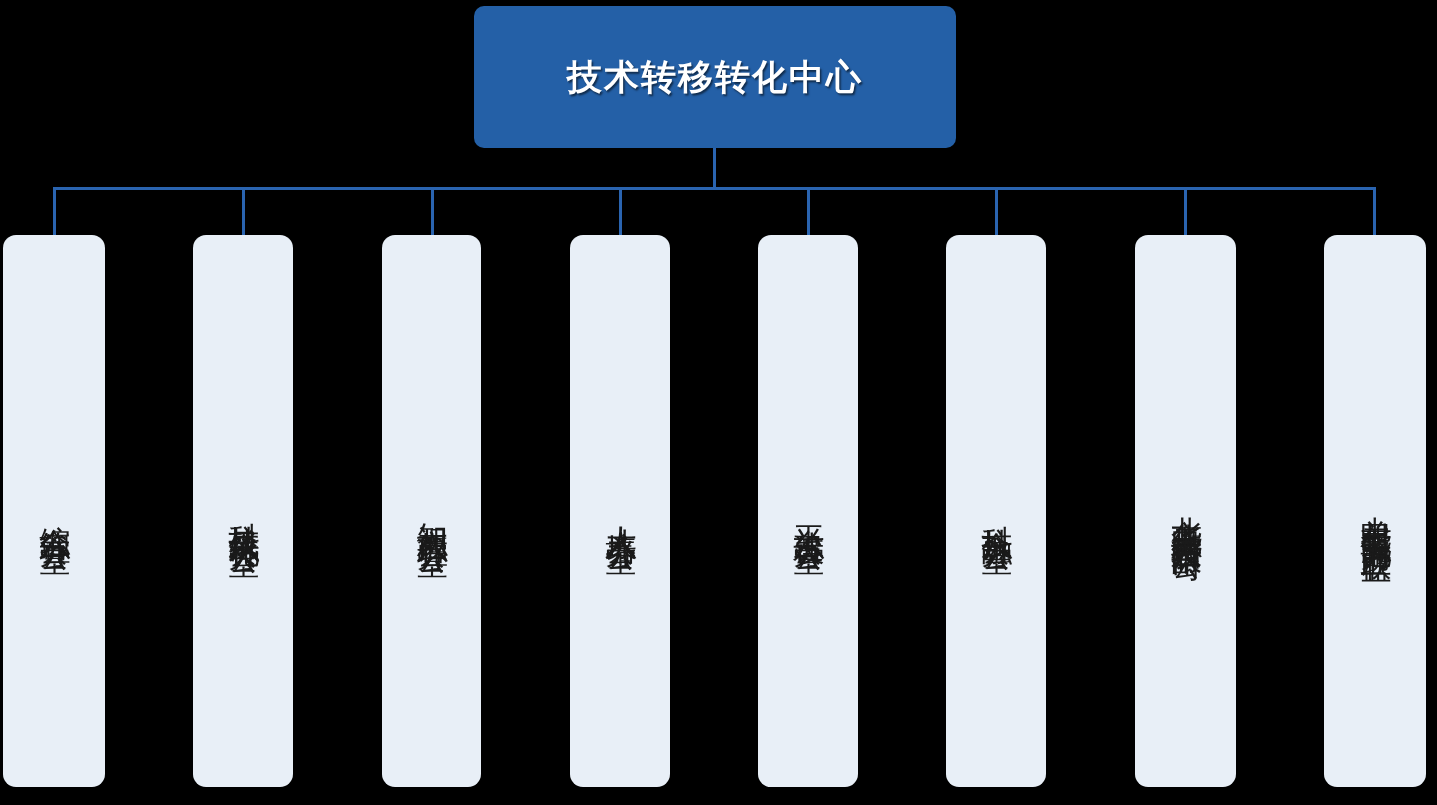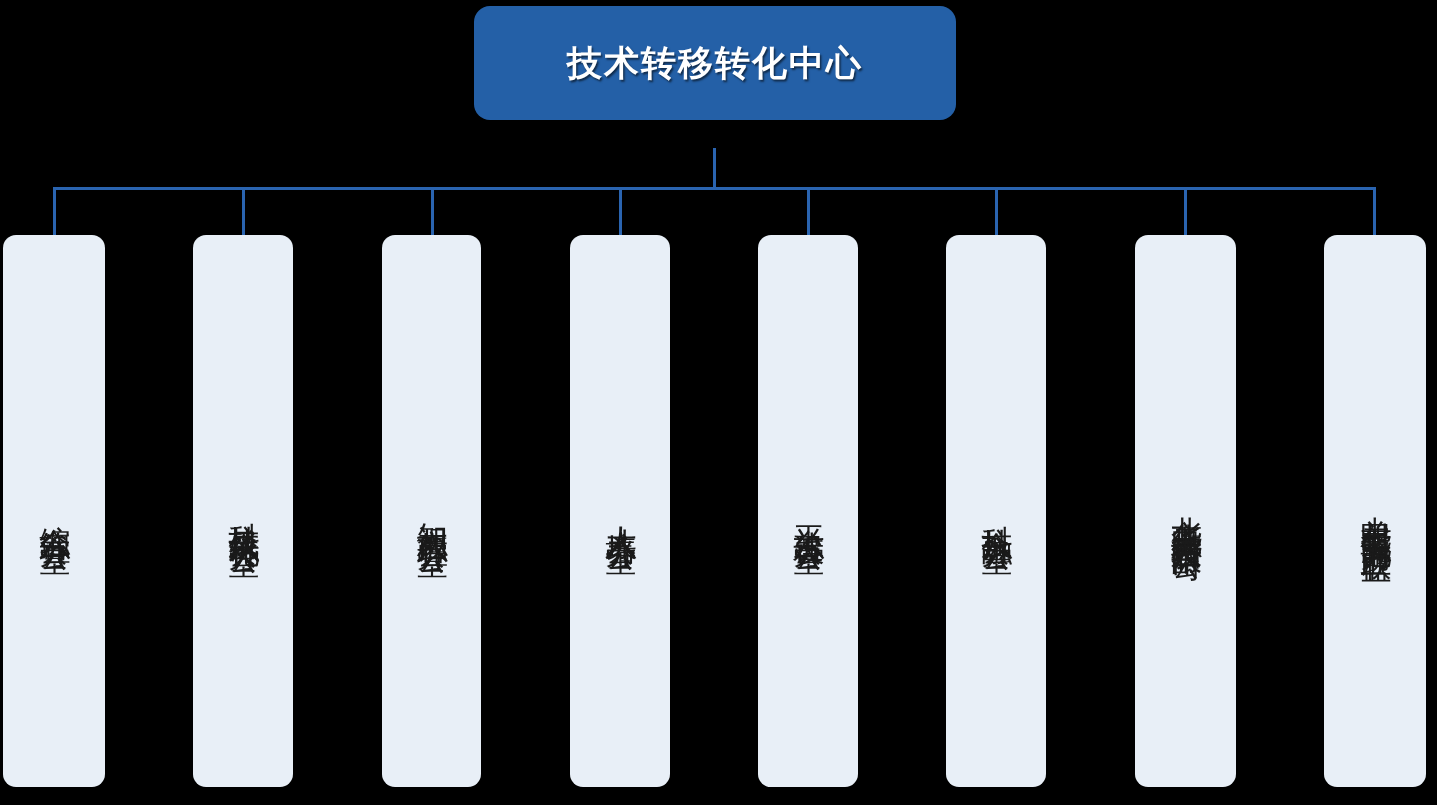--- a/index.html
+++ b/index.html
@@ -17,23 +17,23 @@
     background: #000000;
     overflow: hidden;
   }
 
   
   .root-node {
     position: absolute;
     left: 474px;
     top: 6px;
     width: 482px;
-    height: 114px;
+    height: 142px;
     background: #2460a7;
-    border-radius: 16px;
+    border-radius: 10px;
     display: flex;
     align-items: center;
     justify-content: center;
     box-sizing: border-box;
   }
   .root-label {
     color: #ffffff;
     font-size: 35px;
     font-weight: bold;
     letter-spacing: 2px;

